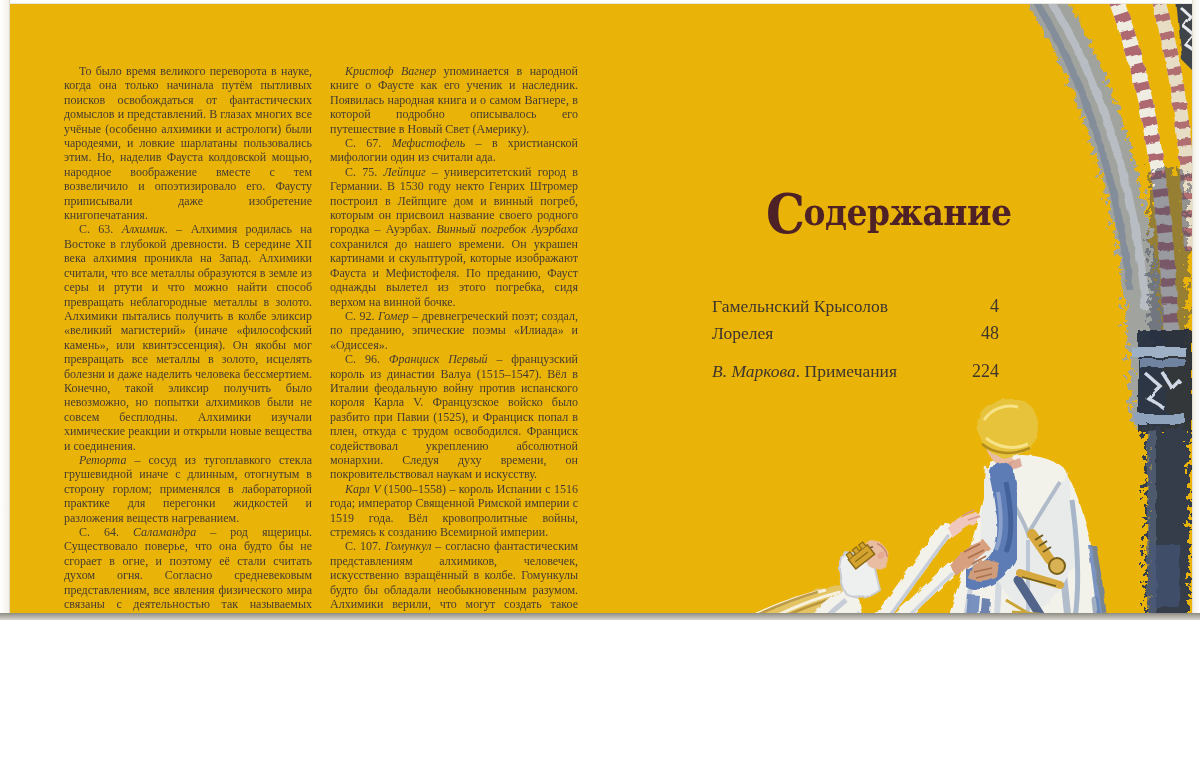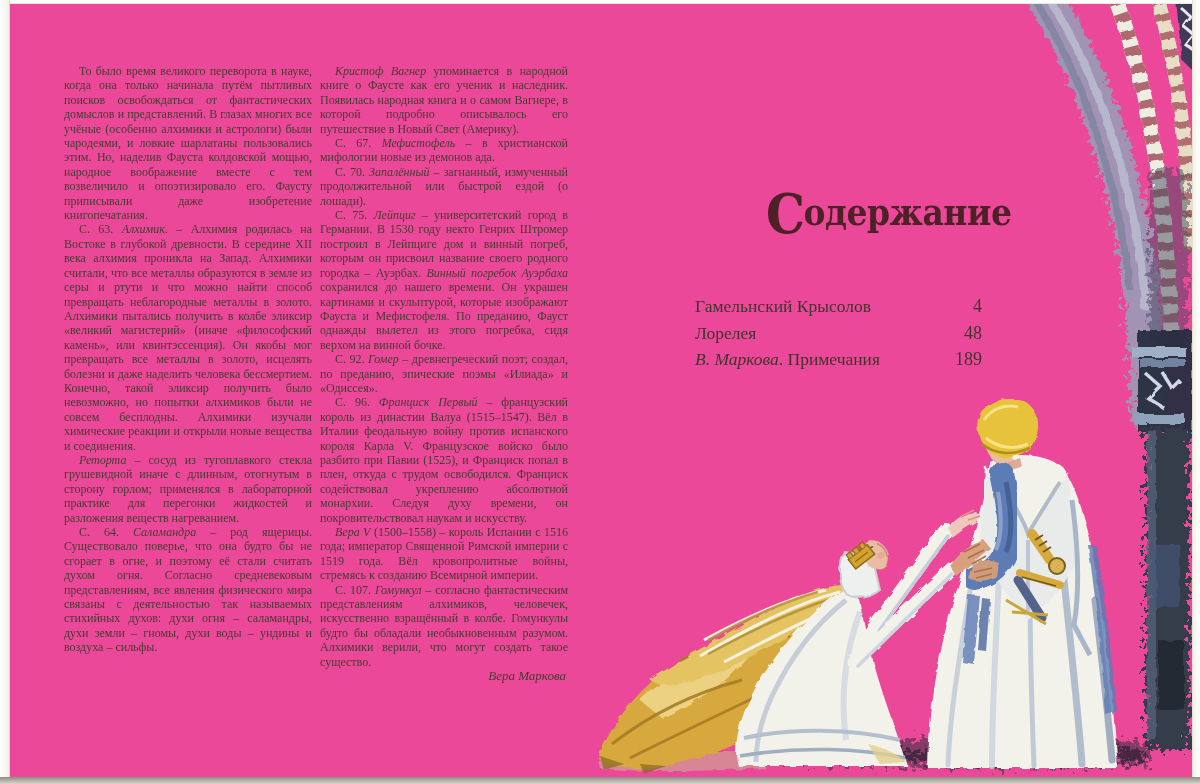--- a/index.html
+++ b/index.html
@@ -1,43 +1,43 @@
 <!DOCTYPE html>
 <html><head>
 <meta charset="utf-8">
 <style>
   html,body{margin:0;padding:0;background:#ffffff;}
-  .photo{position:relative;width:1200px;height:784px;background:#ec4899;overflow:hidden;
+  .photo{position:relative;width:1200px;height:620px;background:#eab308;overflow:hidden;
          font-family:"Liberation Serif",serif;text-decoration:underline;}
   
   .edge-top{position:absolute;top:0;left:0;right:0;height:3px;background:#fdfdfb;border-bottom:1px solid #eae7de;z-index:40;}
   .edge-left{position:absolute;top:0;left:0;bottom:0;width:9px;background:linear-gradient(90deg,#ffffff,#f3f0e6);border-right:1px solid #dcd8cd;z-index:40;}
   .edge-right{position:absolute;top:0;right:0;bottom:0;width:7px;background:linear-gradient(270deg,#ffffff,#f3f0e6);border-left:1px solid #e4e1d7;z-index:40;}
   .edge-bottom{position:absolute;left:0;right:0;bottom:0;height:7px;background:linear-gradient(180deg,#8e8b82,#d8d6cf);z-index:41;}
 
   
   .col{position:absolute;top:64px;width:248px;color:#453c31;font-size:12px;line-height:14.4px;
        text-align:justify;z-index:10;}
   #col1{left:64px;}
-  #col2{left:320px;}
+  #col2{left:330px;}
   .col p{margin:0;text-indent:15px;}
   .col p.gap{}
   .it{font-style:italic;}
   .sig{text-align:right;font-style:italic;padding-right:2px;font-size:13px;}
 
   
   .toc-title{position:absolute;left:766px;top:190px;z-index:10;color:#4e2127;
              font-family:"DejaVu Serif",serif;font-weight:700;font-size:33px;letter-spacing:-0.5px;
              transform:scaleY(1.12);transform-origin:top left;white-space:nowrap;}
   .toc-title .init{font-size:49px;line-height:30px;vertical-align:-7px;margin-right:-1px;}
-  .toc{position:absolute;left:695px;top:293px;width:287px;z-index:10;color:#3e362c;}
+  .toc{position:absolute;left:712px;top:293px;width:287px;z-index:10;color:#3e362c;}
   .toc-row{display:flex;justify-content:space-between;align-items:baseline;
            font-size:17.5px;line-height:26.6px;}
   .toc-row .pg{font-size:18px;}
-  .toc-notes{}
+  .toc-notes{margin-top:12px;}
   .author{font-style:italic;}
 
   svg.illus{position:absolute;left:0;top:0;z-index:5;}
 </style>
 </head>
 <body>
 
 <div class="photo">
 
   <svg class="illus" width="1200" height="784" viewBox="0 0 1200 784">
@@ -216,44 +216,43 @@
   </svg>
 
   <div class="col" id="col1">
       <p class="para"><span>То было время великого переворота в науке, когда она только начинала путём пытливых поисков освобождаться от фантастических домыслов и представлений. В глазах многих все учёные (особенно алхимики и астрологи) были чародеями, и ловкие шарлатаны пользовались этим. Но, наделив Фауста колдовской мощью, народное воображение вместе с тем возвеличило и опоэтизировало его. Фаусту приписывали даже изобретение книгопечатания.</span></p>
       <p class="para gap"><span>С. 63. </span><span class="it">Алхимик.</span><span> – Алхимия родилась на Востоке в глубокой древности. В середине XII века алхимия проникла на Запад. Алхимики считали, что все металлы образуются в земле из серы и ртути и что можно найти способ превращать неблагородные металлы в золото. Алхимики пытались получить в колбе эликсир «великий магистерий» (иначе «философский камень», или квинтэссенция). Он якобы мог превращать все металлы в золото, исцелять болезни и даже наделить человека бессмертием. Конечно, такой эликсир получить было невозможно, но попытки алхимиков были не совсем бесплодны. Алхимики изучали химические реакции и открыли новые вещества и соединения.</span></p>
       <p class="para"><span class="it">Реторта</span><span> – сосуд из тугоплавкого стекла грушевидной иначе с длинным, отогнутым в сторону горлом; применялся в лабораторной практике для перегонки жидкостей и разложения веществ нагреванием.</span></p>
       <p class="para"><span>С. 64. </span><span class="it">Саламандра</span><span> – род ящерицы. Существовало поверье, что она будто бы не сгорает в огне, и поэтому её стали считать духом огня. Согласно средневековым представлениям, все явления физического мира связаны с деятельностью так называемых стихийных духов: духи огня – саламандры, духи земли – гномы, духи воды – ундины и воздуха – сильфы.</span></p>
     </div>
   <div class="col" id="col2">
   <p class="para"><span class="it">Кристоф Вагнер</span><span> упоминается в народной книге о Фаусте как его ученик и наследник. Появилась народная книга и о самом Вагнере, в которой подробно описывалось его путешествие в Новый Свет (Америку).</span></p>
-      <p class="para"><span>С. 67. </span><span class="it">Мефистофель</span><span> – в христианской мифологии новые из демонов ада.</span></p>
-      <p class="para"><span>С. 70. </span><span class="it">Запалённый</span><span> – загнанный, измученный продолжительной или быстрой ездой (о лошади).</span></p>
+      <p class="para"><span>С. 67. </span><span class="it">Мефистофель</span><span> – в христианской мифологии один из считали ада.</span></p>
       <p class="para"><span>С. 75. </span><span class="it">Лейпциг</span><span> – университетский город в Германии. В 1530 году некто Генрих Штромер построил в Лейпциге дом и винный погреб, которым он присвоил название своего родного городка – Ауэрбах. </span><span class="it">Винный погребок Ауэрбаха</span><span> сохранился до нашего времени. Он украшен картинами и скульптурой, которые изображают Фауста и Мефистофеля. По преданию, Фауст однажды вылетел из этого погребка, сидя верхом на винной бочке.</span></p>
       <p class="para"><span>С. 92. </span><span class="it">Гомер</span><span> – древнегреческий поэт; создал, по преданию, эпические поэмы «Илиада» и «Одиссея».</span></p>
       <p class="para"><span>С. 96. </span><span class="it">Франциск Первый</span><span> – французский король из династии Валуа (1515–1547). Вёл в Италии феодальную войну против испанского короля Карла V. Французское войско было разбито при Павии (1525), и Франциск попал в плен, откуда с трудом освободился. Франциск содействовал укреплению абсолютной монархии. Следуя духу времени, он покровительствовал наукам и искусству.</span></p>
-      <p class="para"><span class="it">Вера V</span><span> (1500–1558) – король Испании с 1516 года; император Священной Римской империи с 1519 года. Вёл кровопролитные войны, стремясь к созданию Всемирной империи.</span></p>
+      <p class="para"><span class="it">Карл V</span><span> (1500–1558) – король Испании с 1516 года; император Священной Римской империи с 1519 года. Вёл кровопролитные войны, стремясь к созданию Всемирной империи.</span></p>
       <p class="para"><span>С. 107. </span><span class="it">Гомункул</span><span> – согласно фантастическим представлениям алхимиков, человечек, искусственно взращённый в колбе. Гомункулы будто бы обладали необыкновенным разумом. Алхимики верили, что могут создать такое существо.</span></p>
       <div class="sig">Вера Маркова</div>
     </div>
 
   <div class="toc-title"><span class="init">С</span><span>одержание</span></div>
 
   <div class="toc">
     <div class="toc-row">
       <span>Гамельнский Крысолов</span>
       <span class="pg">4</span>
     </div>
     <div class="toc-row">
       <span>Лорелея</span>
       <span class="pg">48</span>
     </div>
     <div class="toc-row toc-notes">
       <span><span class="author">В. Маркова</span><span>. Примечания</span></span>
-      <span class="pg">189</span>
+      <span class="pg">224</span>
     </div>
   </div>
 
   <div class="edge-top"></div>
   <div class="edge-left"></div>
   <div class="edge-right"></div>
   <div class="edge-bottom"></div>
 </div>
 
 </body></html>

